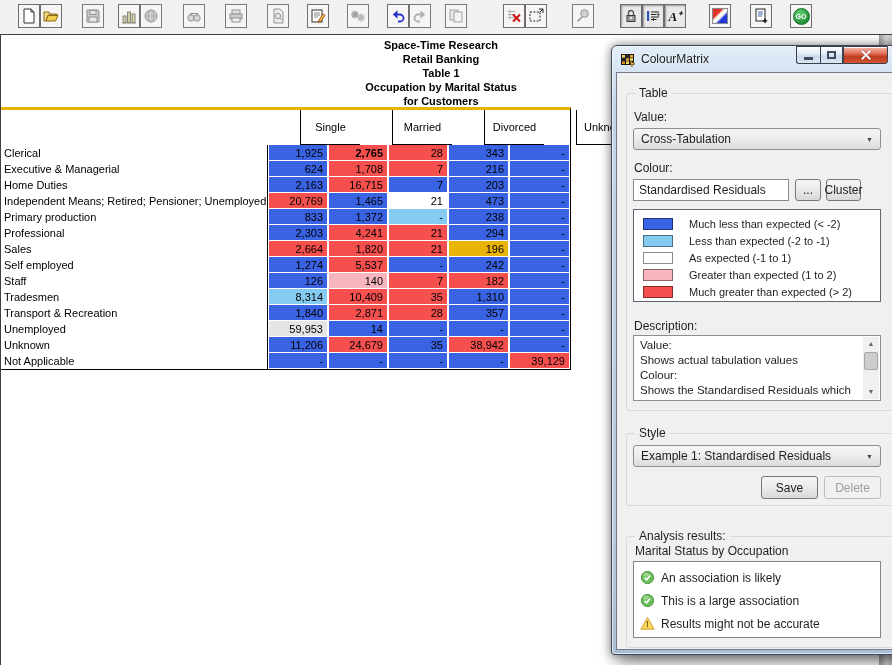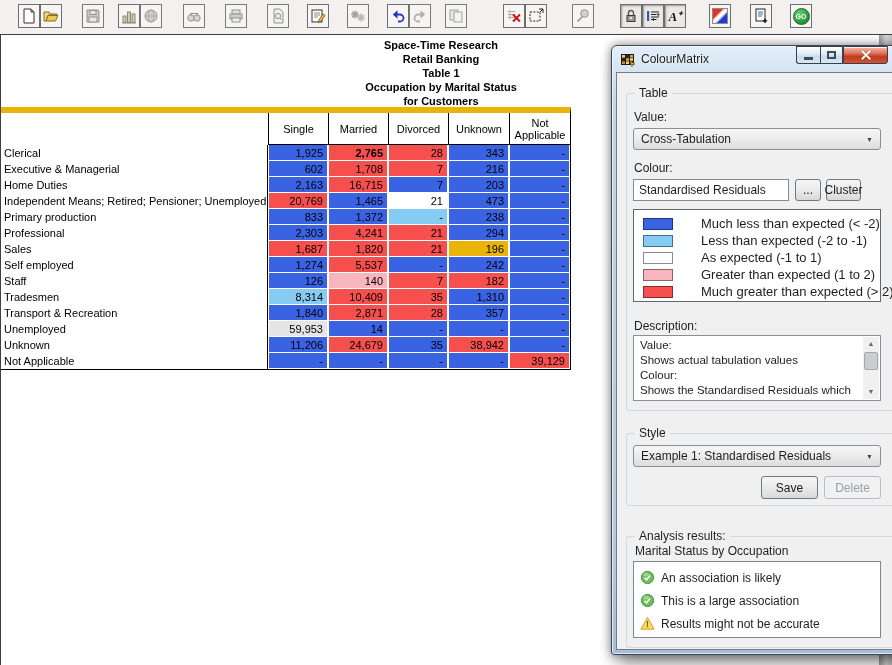--- a/index.html
+++ b/index.html
@@ -14,21 +14,21 @@
 .tbtn.pressed { background:#EAE9E7; box-shadow:inset 1px 1px 2px rgba(0,0,0,0.35); }
 .tbtn.disabled { opacity:0.9; }
 .aplus { font-family:"Liberation Serif", serif; font-style:italic; font-weight:bold; font-size:13px; color:#111; line-height:1; }
 .cmx-swatch { width:16px; height:16px; border:1px solid #8a8a8a; background:linear-gradient(135deg,#e03328 0%,#e03328 32%,#ffffff 44%,#ffffff 56%,#2438d8 68%,#2438d8 100%); }
 .go-circle { width:17px; height:17px; border-radius:50%; border:1px solid #0f6f24; background:radial-gradient(circle at 35% 30%, #63cf74, #1f8f34 75%); color:#fff; font-size:7px; font-weight:bold; display:flex; align-items:center; justify-content:center; letter-spacing:0; }
 
 
 .workarea { position:absolute; top:34px; left:0; width:892px; height:631px; background:#fff; border-top:1px solid #3f3f3f; border-left:1px solid #3f3f3f; }
 .title-block { position:absolute; top:3px; left:0; width:880px; text-align:center; font-weight:bold; font-size:11px; line-height:14px; color:#000; }
 .tbl { position:absolute; top:72px; left:0; width:570px; }
-.thead { display:grid; grid-template-columns:267px 60px 60px 60px 61px 61px; height:38px; border-top:6px solid #eab308; border-right:1px solid #000; }
+.thead { display:grid; grid-template-columns:267px 60px 60px 60px 61px 61px; height:38px; border-top:3px solid #eab308; border-right:1px solid #000;gap:32px; }
 .th { border-left:1px solid #000; border-bottom:1px solid #000; display:flex; align-items:center; justify-content:center; text-align:center; font-size:11px; line-height:12px; padding:1px 2px; color:#000; }
 .th.spacer { border-left:none; border-bottom:none; }
 .tbody { border-right:1px solid #000; border-bottom:1px solid #000; }
 .trow { display:grid; grid-template-columns:267px 60px 60px 60px 61px 61px; height:16px; }
 .rlabel { font-size:11px; color:#000; display:flex; align-items:center; padding-left:3px; border-right:1px solid #000; white-space:nowrap; overflow:hidden; }
 .cell { font-size:11px; color:#000; display:flex; align-items:center; justify-content:flex-end; padding-right:4px; border:1px solid #fff; border-top:none; overflow:hidden; }
 
 
 .vscroll { position:absolute; top:0; right:0; width:13px; height:100%; background:linear-gradient(to right,#9d9d9d,#d6d6d6 55%,#c2c2c2); }
 .vscroll .sb-arrow { position:absolute; top:96px; left:0; width:13px; text-align:center; font-size:7px; color:#1a1a1a; line-height:8px; }
@@ -62,21 +62,21 @@
 .lbl { position:absolute; font-size:12px; color:#1e1e1e; }
 .combo { position:absolute; height:22px; border:1px solid #8B9097; border-radius:3px; background:linear-gradient(#F6F6F6,#EDEDED 45%,#DCDCDC); display:flex; align-items:center; padding-left:7px; font-size:12px; color:#1e1e1e; }
 .combo .combo-arrow { position:absolute; right:7px; top:7px; font-size:7px; color:#444; }
 .w7input { position:absolute; height:22px; background:#fff; border:1px solid #868B91; font-size:12px; color:#1e1e1e; display:flex; align-items:center; padding-left:5px; }
 .w7btn { position:absolute; border:1px solid #707880; border-radius:3px; background:linear-gradient(#F5F5F5,#ECECEC 45%,#D8D8D8); font-size:12px; color:#1e1e1e; display:flex; align-items:center; justify-content:center; }
 .w7btn.disabled { color:#9aa0a5; border-color:#b9bdc1; background:#F1F1F1; }
 
 .legend-panel { position:absolute; left:16px; top:136px; width:248px; height:93px; background:#fff; border:1px solid #5f6772; padding-top:5px; }
 .legend-item { display:flex; align-items:center; height:17px; padding-left:9px; }
 .legend-swatch { width:30px; height:12px; border:1px solid rgba(0,0,0,0.45); flex:0 0 auto; }
-.legend-text { margin-left:28px; font-size:13px; color:#1e1e1e; white-space:nowrap; }
+.legend-text { margin-left:16px; font-size:11px; color:#1e1e1e; white-space:nowrap; }
 
 .desc-box { position:absolute; left:16px; top:262px; width:248px; height:66px; background:#fff; border:1px solid #888F98; overflow:hidden; }
 .desc-text { position:absolute; left:0; top:2px; right:18px; padding-left:6px; font-size:11.5px; line-height:15px; color:#1e1e1e; white-space:nowrap; }
 .desc-sb { position:absolute; top:1px; right:1px; bottom:1px; width:16px; background:#F0F0F0; }
 .desc-sb .sbb { position:absolute; left:0; width:16px; height:14px; text-align:center; font-size:7px; color:#666; line-height:14px; }
 .desc-sb .sbb.up { top:0; } .desc-sb .sbb.down { bottom:0; }
 .desc-sb .sbt { position:absolute; left:1px; top:15px; width:14px; height:18px; background:#CDCDCD; border:1px solid #A3A8AE; border-radius:2px; }
 
 .subtitle { position:absolute; left:18px; top:471px; font-size:12px; color:#1e1e1e; }
 .results-box { position:absolute; left:16px; top:488px; width:248px; height:77px; background:#fff; border:1px solid #7f868e; padding:4px 0 0 6px; }
@@ -248,21 +248,21 @@
           <div class="trow">
             <div class="rlabel">Clerical</div>
             <div class="cell" style="background: rgb(58, 99, 227);">1,925</div>
             <div class="cell" style="background: rgb(245, 80, 78); font-weight: bold;">2,765</div>
             <div class="cell" style="background: rgb(245, 80, 78);">28</div>
             <div class="cell" style="background: rgb(58, 99, 227);">343</div>
             <div class="cell" style="background: rgb(58, 99, 227);">-</div>
           </div>
           <div class="trow">
             <div class="rlabel">Executive &amp; Managerial</div>
-            <div class="cell" style="background: rgb(58, 99, 227);">602</div>
+            <div class="cell" style="background: rgb(58, 99, 227);">624</div>
             <div class="cell" style="background: rgb(245, 80, 78);">1,708</div>
             <div class="cell" style="background: rgb(245, 80, 78);">7</div>
             <div class="cell" style="background: rgb(58, 99, 227);">216</div>
             <div class="cell" style="background: rgb(58, 99, 227);">-</div>
           </div>
           <div class="trow">
             <div class="rlabel">Home Duties</div>
             <div class="cell" style="background: rgb(58, 99, 227);">2,163</div>
             <div class="cell" style="background: rgb(245, 80, 78);">16,715</div>
             <div class="cell" style="background: rgb(58, 99, 227);">7</div>
@@ -288,21 +288,21 @@
           <div class="trow">
             <div class="rlabel">Professional</div>
             <div class="cell" style="background: rgb(58, 99, 227);">2,303</div>
             <div class="cell" style="background: rgb(245, 80, 78);">4,241</div>
             <div class="cell" style="background: rgb(245, 80, 78);">21</div>
             <div class="cell" style="background: rgb(58, 99, 227);">294</div>
             <div class="cell" style="background: rgb(58, 99, 227);">-</div>
           </div>
           <div class="trow">
             <div class="rlabel">Sales</div>
-            <div class="cell" style="background: rgb(245, 80, 78);">1,687</div>
+            <div class="cell" style="background: rgb(245, 80, 78);">2,664</div>
             <div class="cell" style="background: rgb(245, 80, 78);">1,820</div>
             <div class="cell" style="background: rgb(245, 80, 78);">21</div>
             <div class="cell" style="background: #eab308;">196</div>
             <div class="cell" style="background: rgb(58, 99, 227);">-</div>
           </div>
           <div class="trow">
             <div class="rlabel">Self employed</div>
             <div class="cell" style="background: rgb(58, 99, 227);">1,274</div>
             <div class="cell" style="background: rgb(245, 80, 78);">5,537</div>
             <div class="cell" style="background: rgb(58, 99, 227);">-</div>

